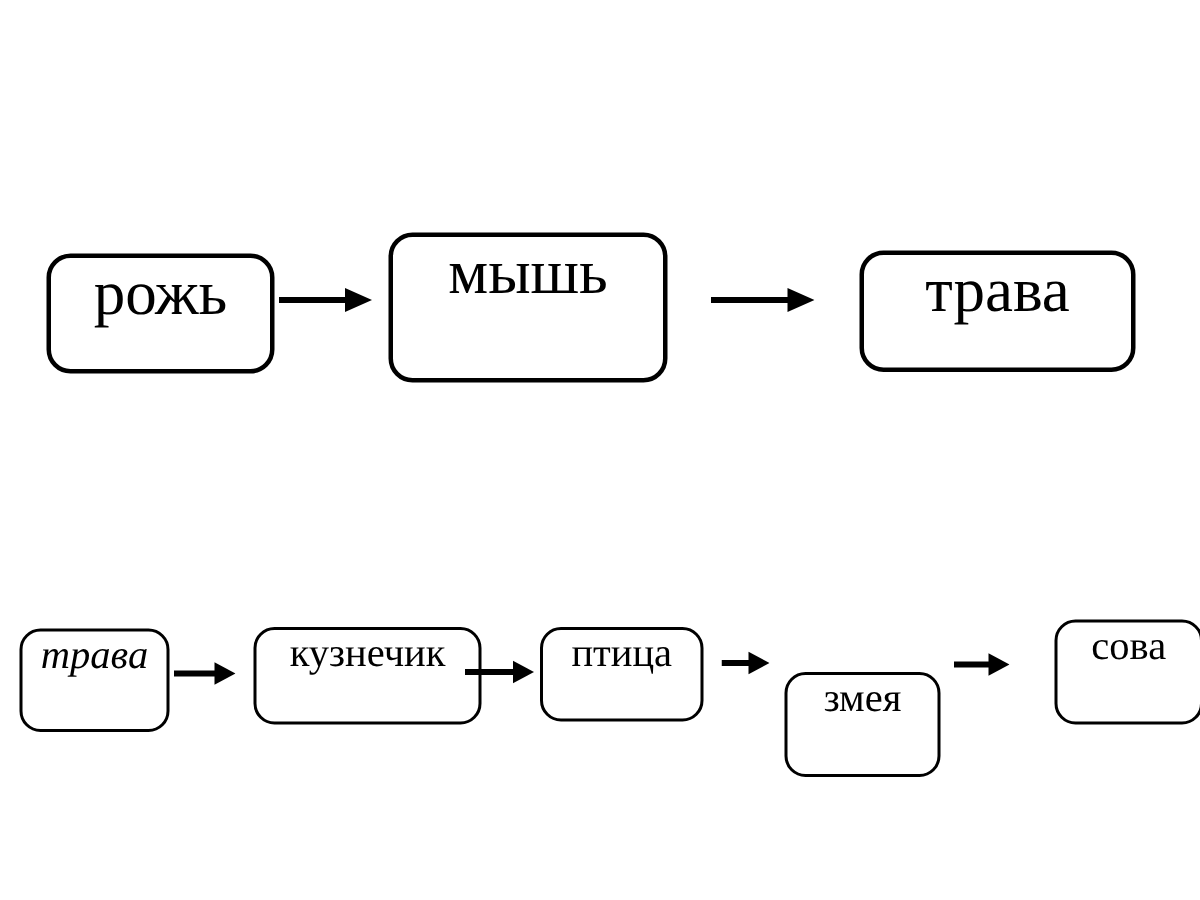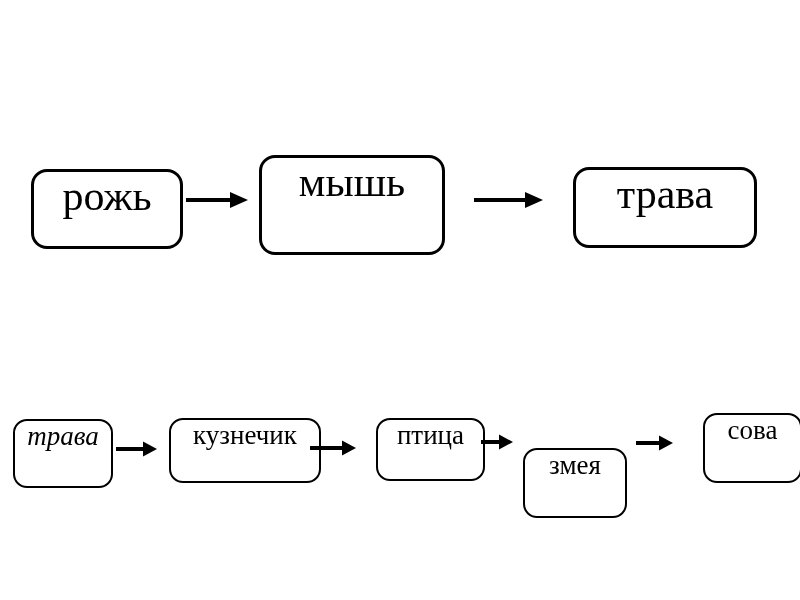--- a/index.html
+++ b/index.html
@@ -82,21 +82,21 @@
 
     <div class="node small" style="left:169px; top:418px; width:152px; height:65px;">
       <span>кузнечик</span>
     </div>
 
     <svg class="arrow" style="left:310px; top:439px;" width="46" height="18" viewBox="0 0 46 18">
       <line x1="0" y1="9" x2="34" y2="9" stroke-width="4"></line>
       <polygon points="32,1.5 46,9 32,16.5"></polygon>
     </svg>
 
-    <div class="node small" style="left:376px; top:418px; width:109px; height:63px;">
+    <div class="node small" style="left:360px; top:418px; width:109px; height:63px;">
       <span>птица</span>
     </div>
 
     <svg class="arrow" style="left:481px; top:433px;" width="32" height="18" viewBox="0 0 32 18">
       <line x1="0" y1="9" x2="20" y2="9" stroke-width="4"></line>
       <polygon points="18,1.5 32,9 18,16.5"></polygon>
     </svg>
 
     <div class="node small" style="left:523px; top:412px; width:104px; height:70px;margin-top:36px;">
       <span>змея</span>

